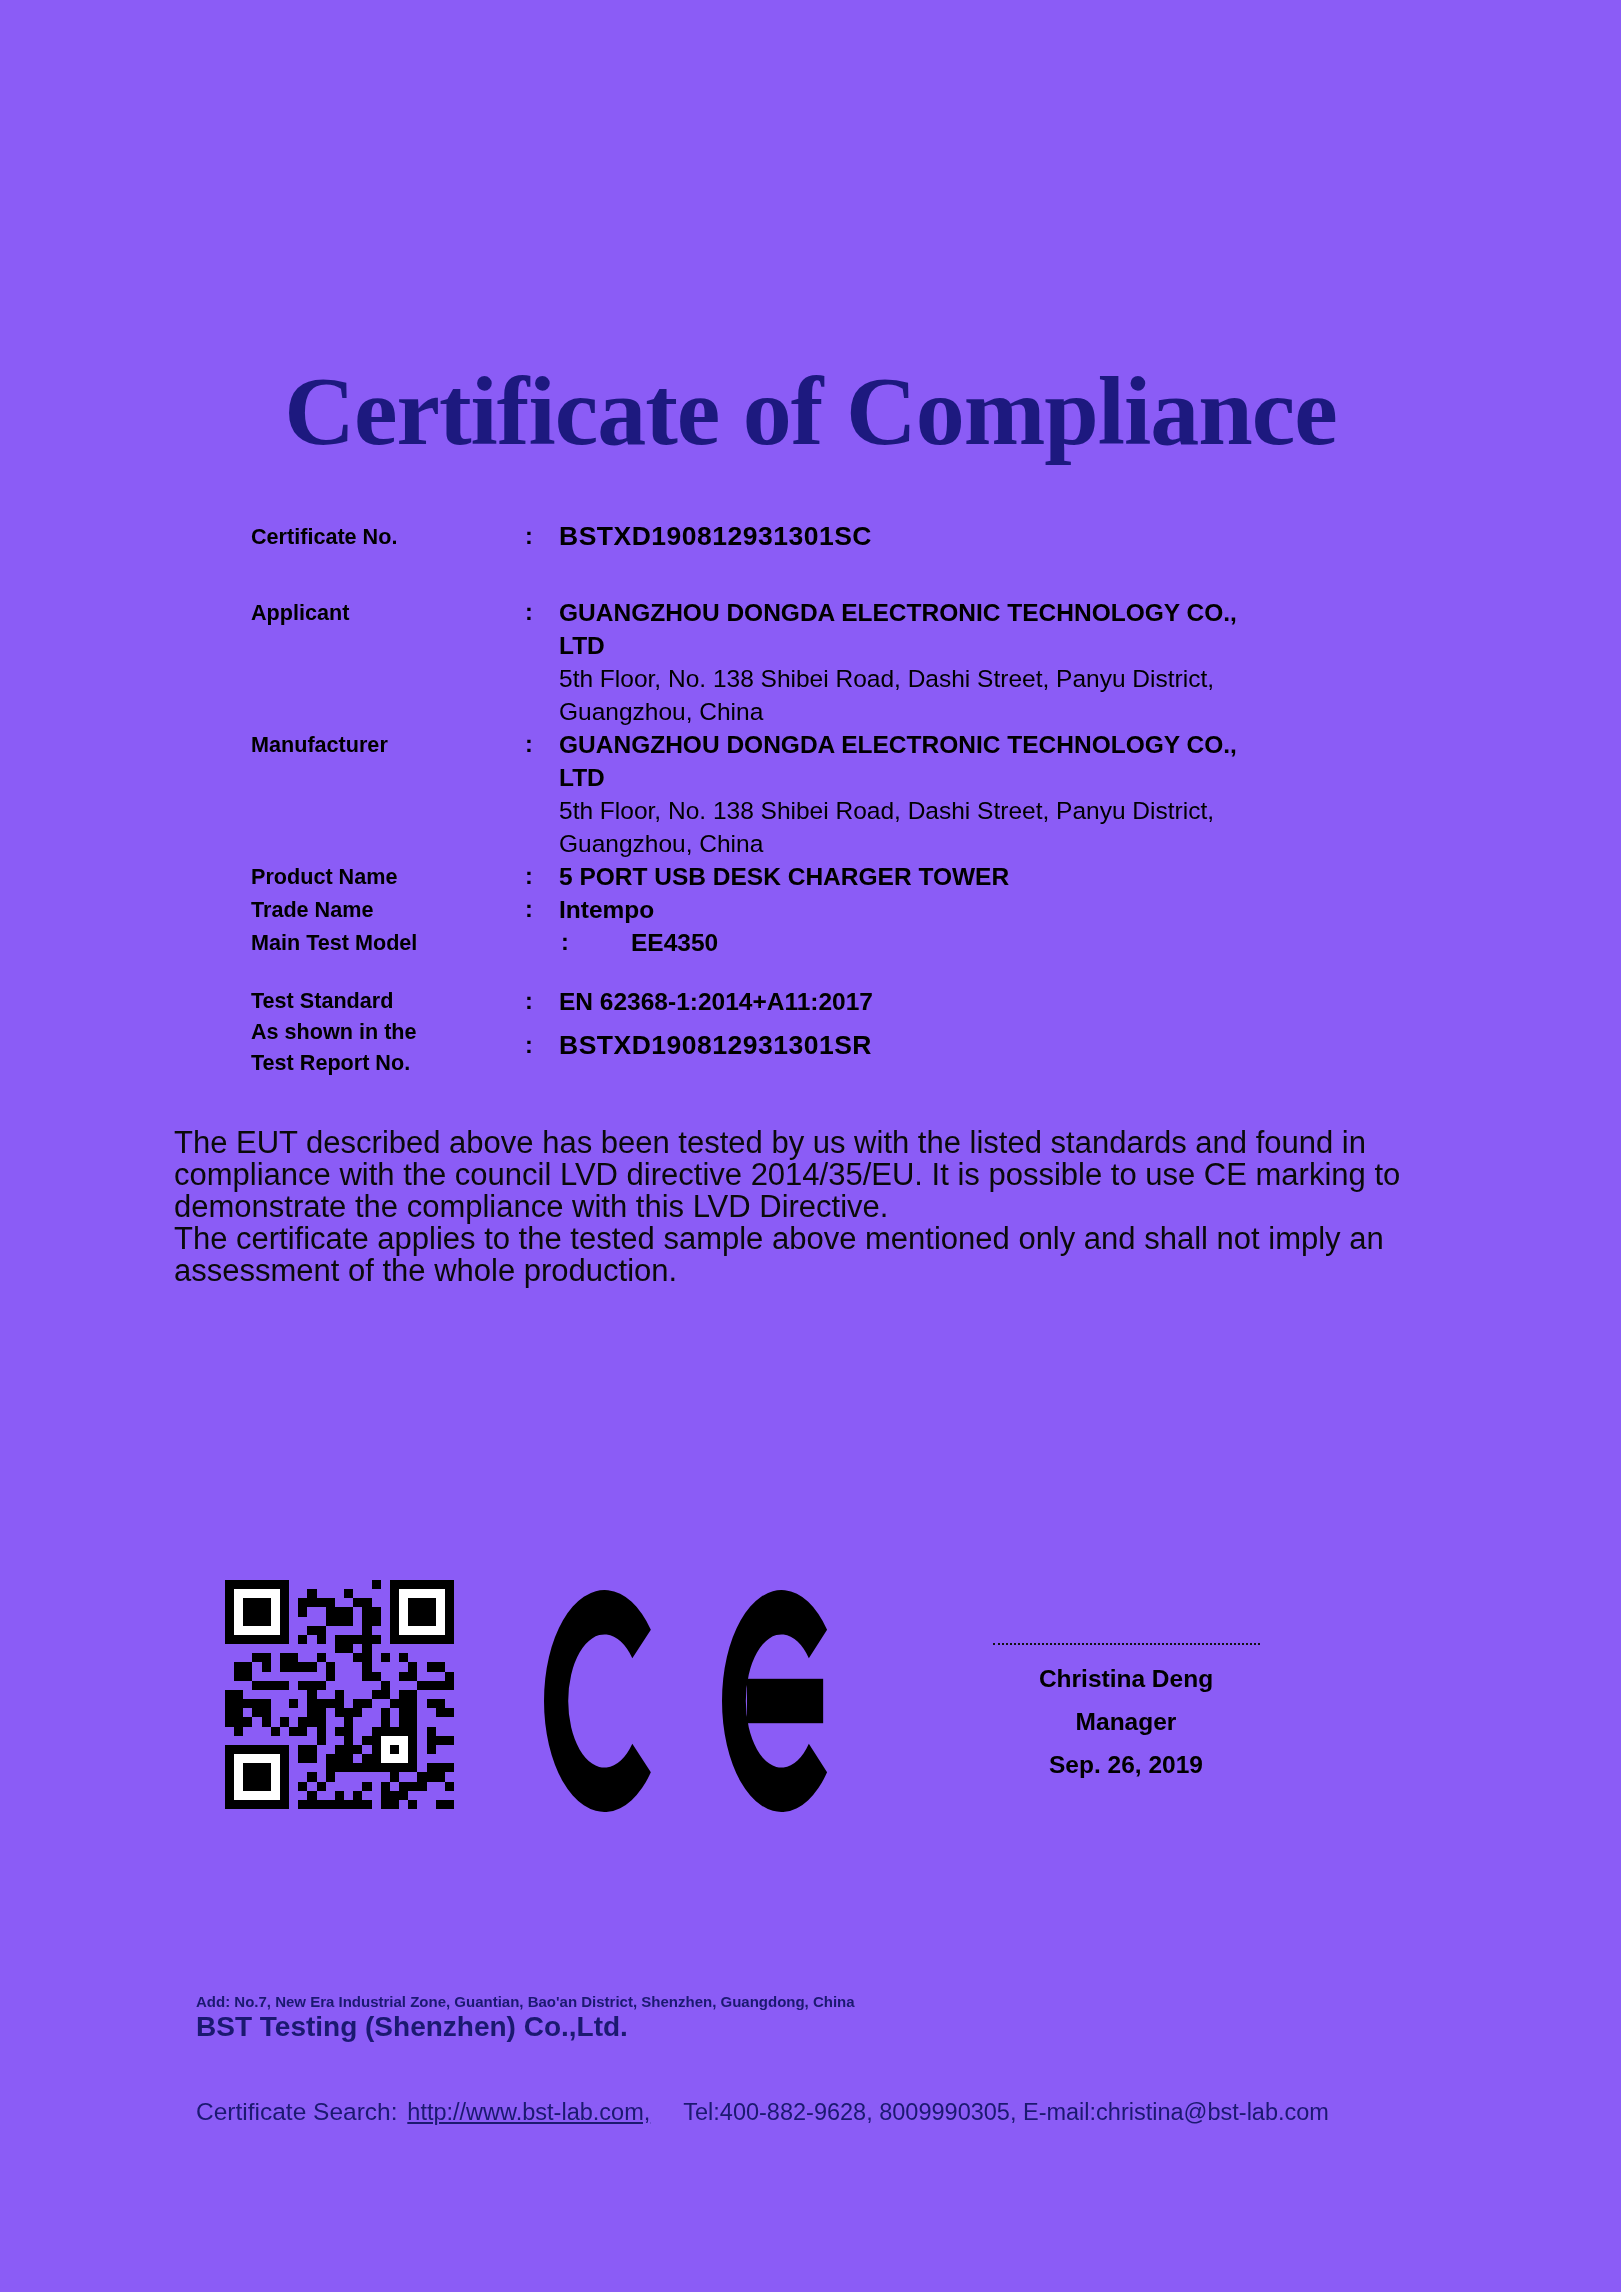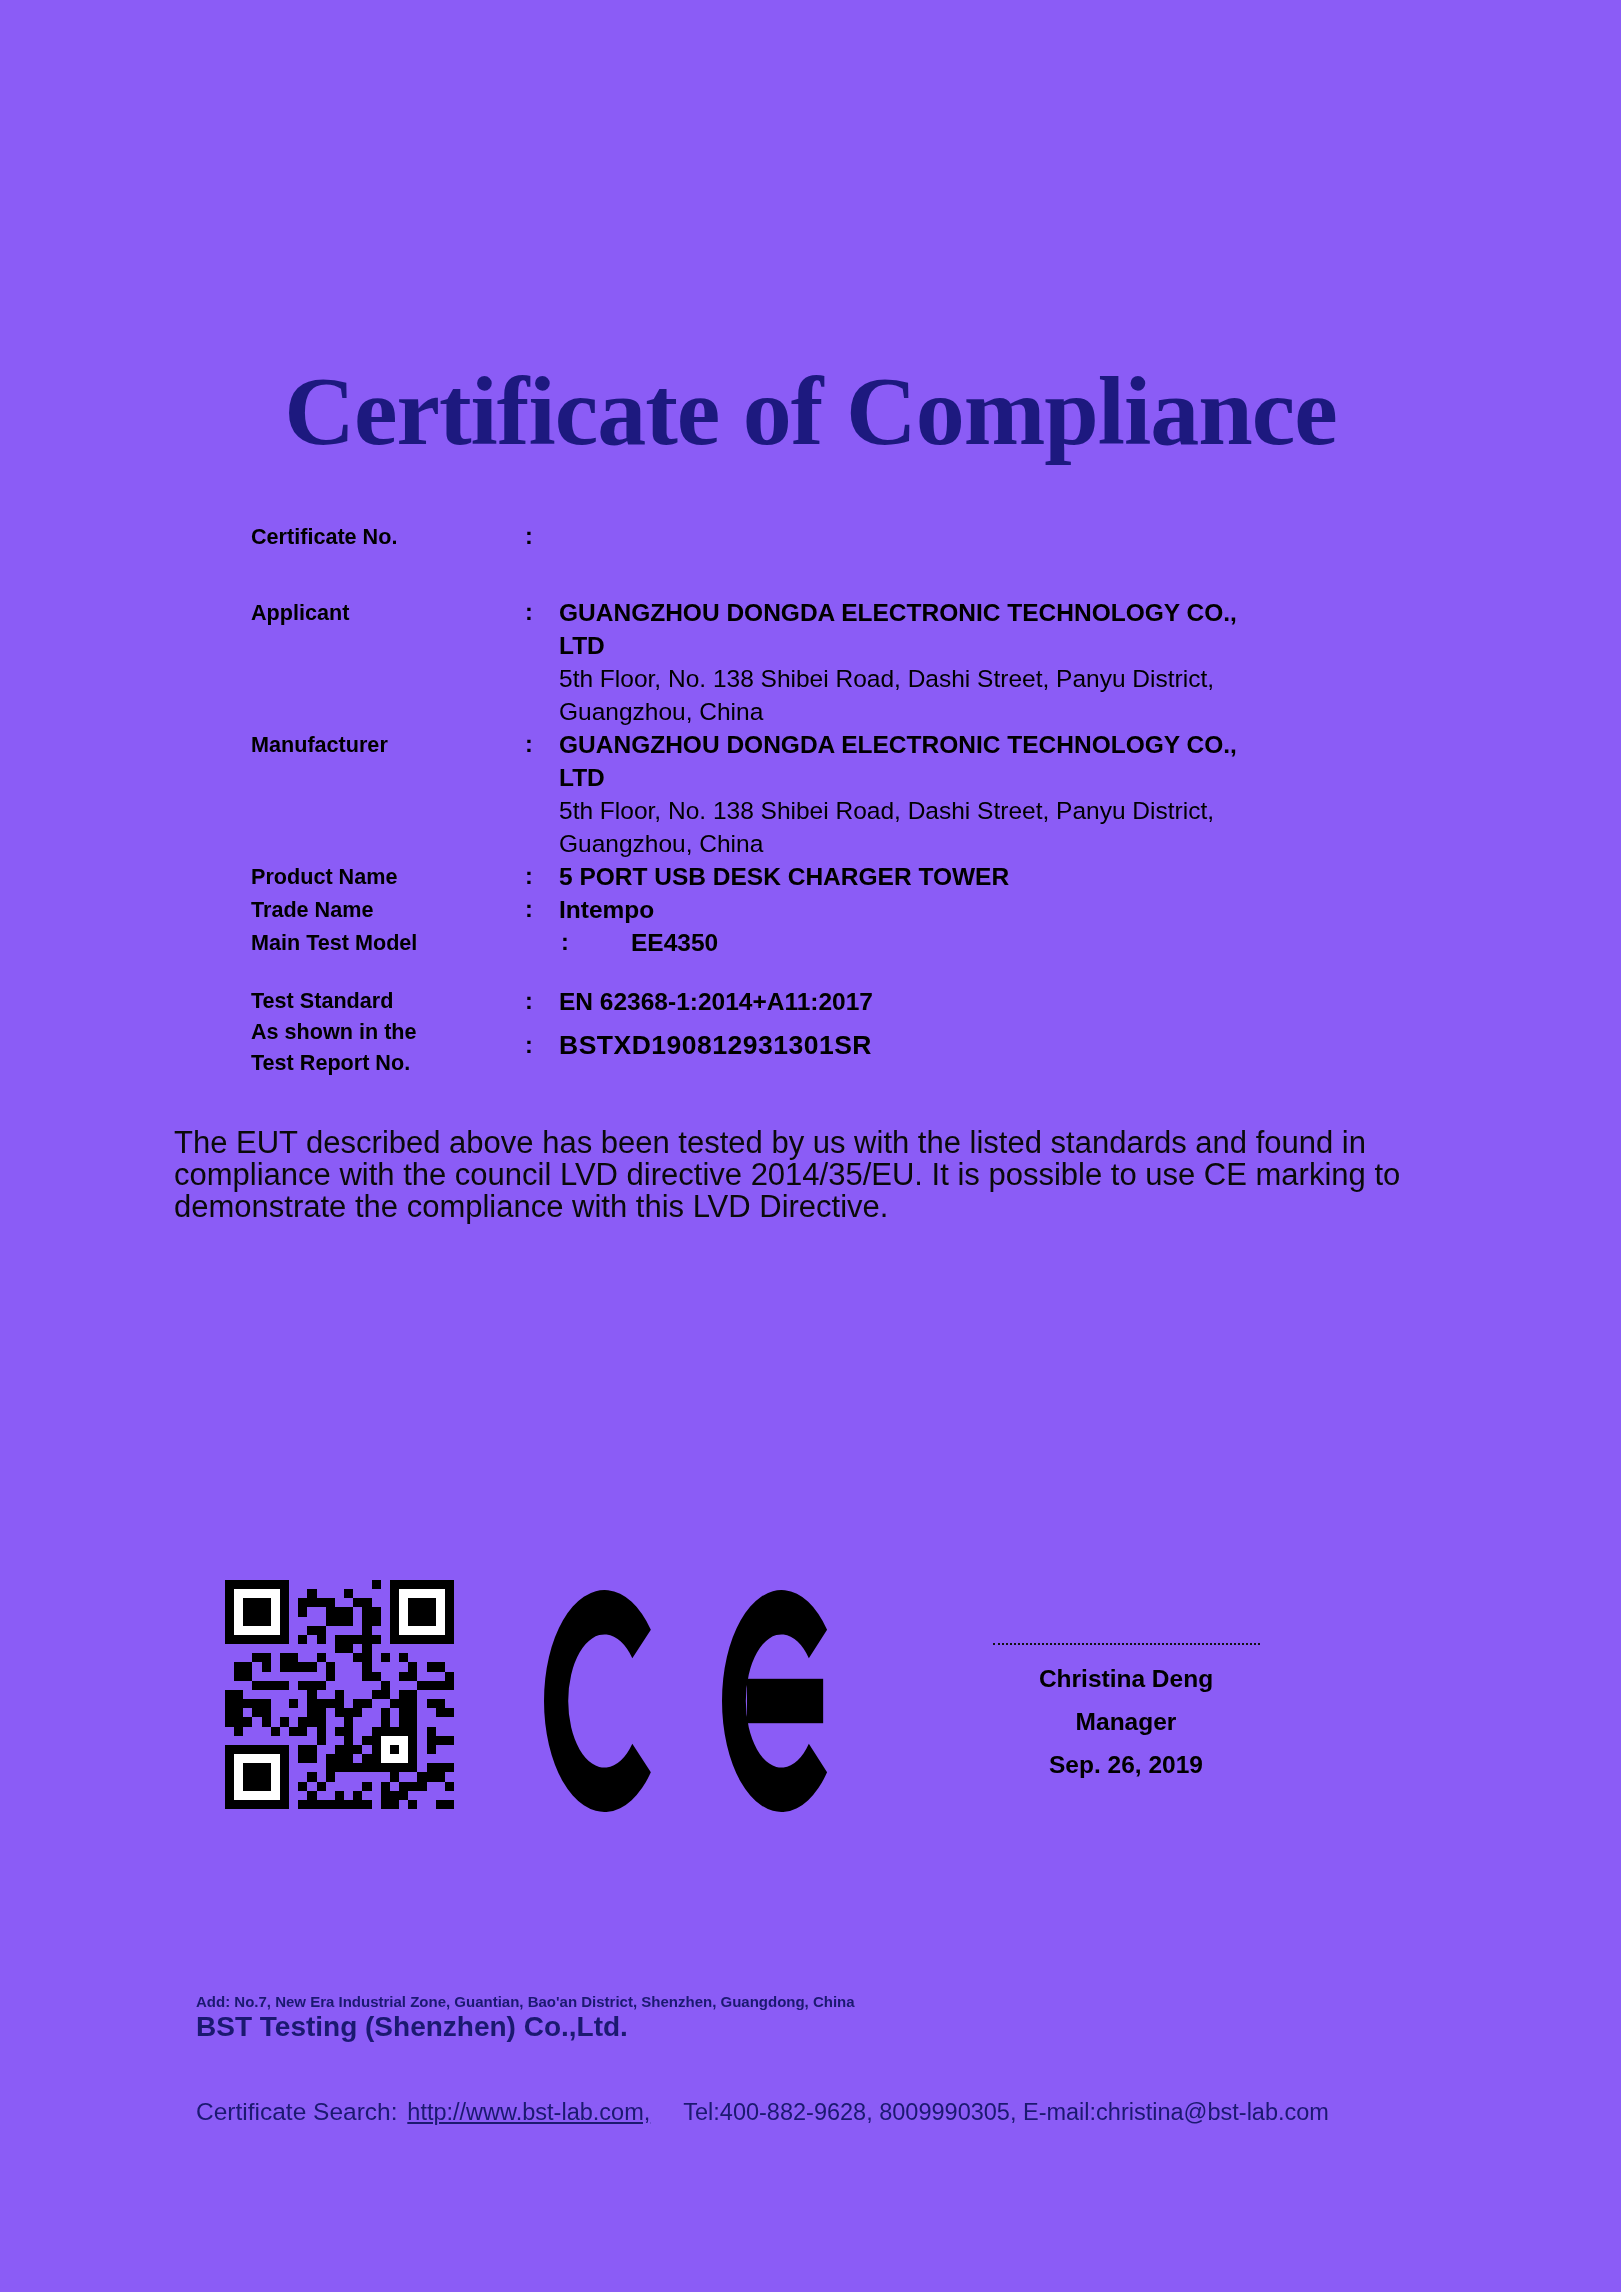--- a/index.html
+++ b/index.html
@@ -59,20 +59,21 @@
 
 <div class="page">
 
   <h1 class="title">Certificate of Compliance</h1>
 
   <section class="details">
 
     <div class="drow gap-after-certno">
       <div class="dlabel">Certificate No.</div>
       <div class="dcolon">:</div>
+      <div class="dval big">BSTXD190812931301SC</div>
     </div>
 
     <div class="drow">
       <div class="dlabel">Applicant</div>
       <div class="dcolon">:</div>
       <div class="dval">
         <div class="b">GUANGZHOU DONGDA ELECTRONIC TECHNOLOGY CO.,</div>
         <div class="b">LTD</div>
         <div>5th Floor, No. 138 Shibei Road, Dashi Street, Panyu District,</div>
         <div>Guangzhou, China</div>
@@ -123,20 +124,21 @@
           <div class="dcolon">:</div>
           <div class="dval big">BSTXD190812931301SR</div>
         </div>
       </div>
     </div>
 
   </section>
 
   <section class="bodytext">
     <p>The EUT described above has been tested by us with the listed standards and found in compliance with the council LVD directive 2014/35/EU. It is possible to use CE marking to demonstrate the compliance with this LVD Directive.</p>
+    <p>The certificate applies to the tested sample above mentioned only and shall not imply an assessment of the whole production.</p>
   </section>
 
   <div class="qr">
     <svg viewBox="0 0 25 25" shape-rendering="crispEdges" preserveAspectRatio="none">
         <rect x="16" y="0" width="1" height="1" fill="#000"></rect>
         <rect x="9" y="1" width="1" height="1" fill="#000"></rect>
         <rect x="13" y="1" width="1" height="1" fill="#000"></rect>
         <rect x="8" y="2" width="1" height="1" fill="#000"></rect>
         <rect x="9" y="2" width="1" height="1" fill="#000"></rect>
         <rect x="10" y="2" width="1" height="1" fill="#000"></rect>

